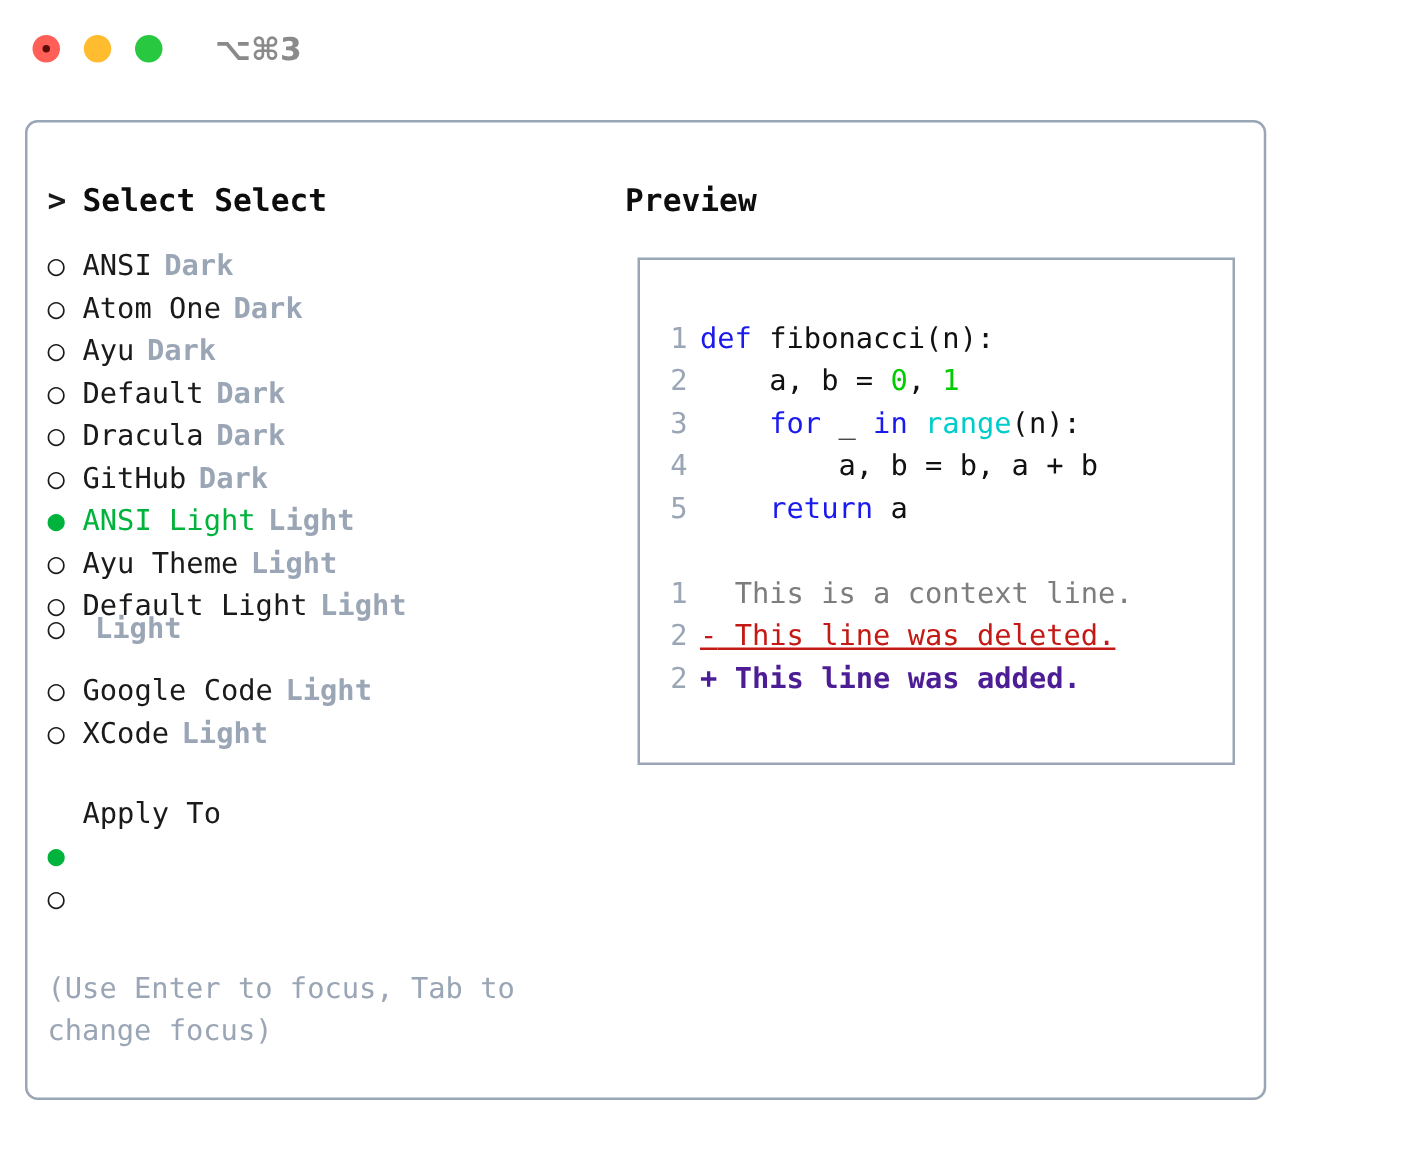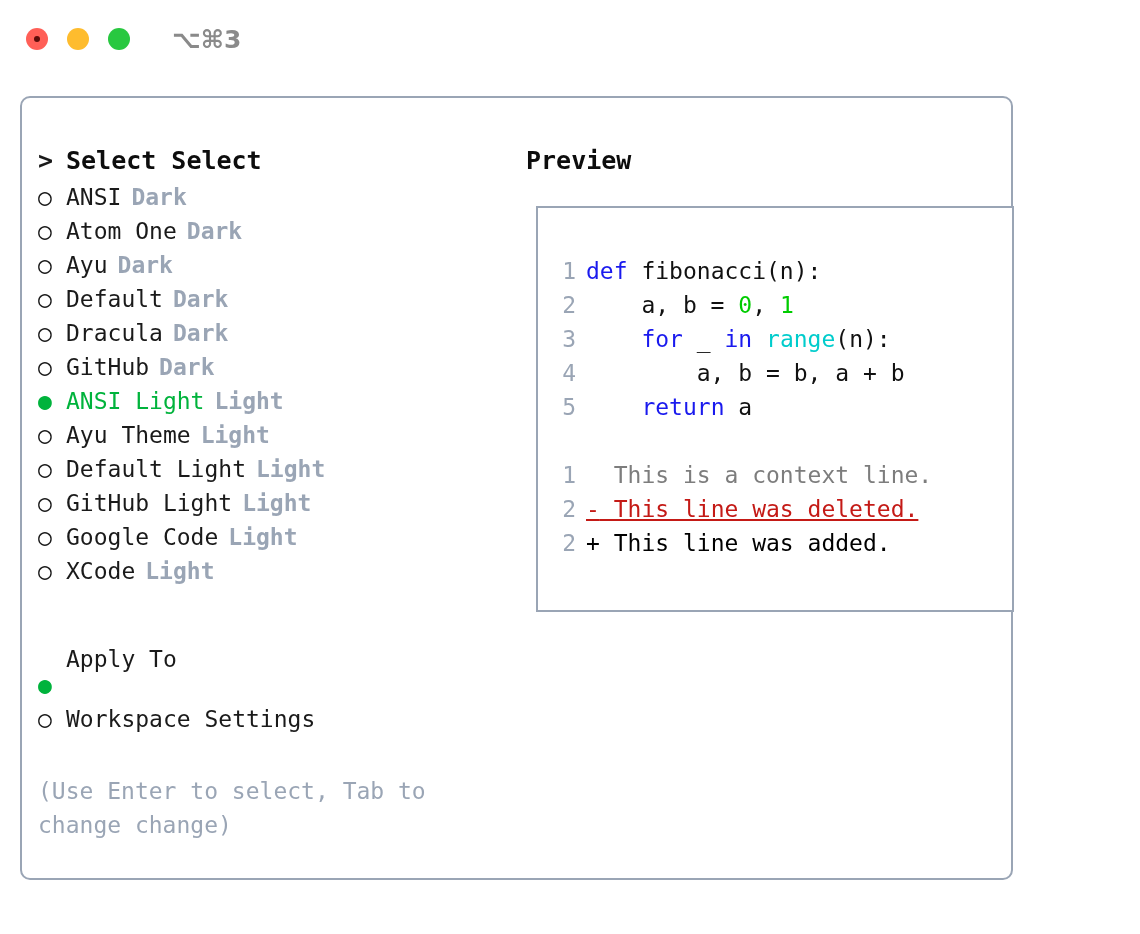--- a/index.html
+++ b/index.html
@@ -67,62 +67,62 @@
   }
 
   
   .col-left {
     position: absolute;
     left: 16px; top: 48px;
     width: 440px;
   }
   .col-right {
     position: absolute;
-    left: 504px; top: 48px;
+    left: 478px; top: 48px;
     width: 500px;
   }
 
   
   .row {
     display: flex;
     align-items: baseline;
     height: 34px;
     font-size: 23px;
     white-space: pre;
     font-family: "DejaVu Sans Mono", "Liberation Mono", monospace;
   }
   .marker {
     display: inline-block;
     width: 28px;
     flex: 0 0 28px;
     color: #1a1a1a;
   }
   .marker.sel { color: #00b33c; }
-  .label { color: #1a1a1a; }
+  .label { color: #1a1a1a; margin-top: 16px; }
   .label.sel { color: #00b33c; }
   .kind {
     color: #9aa5b5;
     margin-left: 10px;
     font-weight: bold;
   }
 
   .heading {
     display: flex;
     align-items: baseline;
     height: 38px;
     font-size: 25px;
     font-weight: bold;
     color: #0d0d0d;
     white-space: pre;
   }
   .heading .marker { width: 28px; flex: 0 0 28px; font-weight: bold; }
 
   .section-title {
     display: flex;
-    align-items: flex-end;
+    align-items: flex-start;
     height: 34px;
     font-size: 23px;
     color: #1a1a1a;
     white-space: pre;
   }
   .section-title .marker { width: 28px; flex: 0 0 28px; }
 
   .spacer-lg { height: 46px; }
   .spacer-md { height: 34px; }
 
@@ -171,21 +171,21 @@
   .ctext { white-space: pre; }
 
   .tok-kw   { color: #1a1aee; }
   .tok-fn   { color: #00cccc; }
   .tok-num  { color: #00cc00; }
   .tok-pln  { color: #111111; }
 
   .diff-gap { height: 34px; }
   .d-ctx { color: #7d7d7d; }
   .d-del { color: #c41a16; text-decoration: underline; }
-  .d-add { color: #000000; }
+  .d-add { color: #4c1d95; font-weight: bold; }
 </style>
 </head>
 <body>
 
 <div id="screen">
 
   <div class="titlebar">
     <div class="lights">
       <span class="light close"></span>
       <span class="light min"></span>
@@ -206,40 +206,40 @@
       <div id="theme-list">
           <div class="row"><span class="marker">○</span><span class="label">ANSI</span><span class="kind">Dark</span></div>
           <div class="row"><span class="marker">○</span><span class="label">Atom One</span><span class="kind">Dark</span></div>
           <div class="row"><span class="marker">○</span><span class="label">Ayu</span><span class="kind">Dark</span></div>
           <div class="row"><span class="marker">○</span><span class="label">Default</span><span class="kind">Dark</span></div>
           <div class="row"><span class="marker">○</span><span class="label">Dracula</span><span class="kind">Dark</span></div>
           <div class="row"><span class="marker">○</span><span class="label">GitHub</span><span class="kind">Dark</span></div>
           <div class="row"><span class="marker sel">●</span><span class="label sel">ANSI Light</span><span class="kind">Light</span></div>
           <div class="row"><span class="marker">○</span><span class="label">Ayu Theme</span><span class="kind">Light</span></div>
           <div class="row"><span class="marker">○</span><span class="label">Default Light</span><span class="kind">Light</span></div>
-          <div class="row"><span class="marker">○</span><span class="label">GitHub Light</span><span class="kind">Light</span></div>
+          <div class="row"><span class="marker">○</span><span class="kind">Light</span></div>
           <div class="row"><span class="marker">○</span><span class="label">Google Code</span><span class="kind">Light</span></div>
           <div class="row"><span class="marker">○</span><span class="label">XCode</span><span class="kind">Light</span></div>
         </div>
 
       <div class="spacer-lg"></div>
 
       <div class="section-title">
         <span class="marker"> </span>
         <span>Apply To</span>
       </div>
 
       <div id="apply-list">
           <div class="row"><span class="marker sel">●</span></div>
-          <div class="row"><span class="marker">○</span><span class="label">Workspace Settings</span></div>
+          <div class="row"><span class="marker">○</span></div>
         </div>
 
       <div class="spacer-md"></div>
 
-      <div class="hint">(Use Enter to select, Tab to change change)</div>
+      <div class="hint">(Use Enter to focus, Tab to change focus)</div>
     </div>
 
     <div class="col-right">
       <div class="preview-heading">Preview</div>
 
       <div class="preview-box">
         <div class="code" id="code-block"><div class="cline"><span class="lnum">1</span><span class="ctext"><span class="tok-kw">def </span><span class="tok-pln">fibonacci(n):</span></span></div><div class="cline"><span class="lnum">2</span><span class="ctext"><span class="tok-pln">    a, b = </span><span class="tok-num">0</span><span class="tok-pln">, </span><span class="tok-num">1</span></span></div><div class="cline"><span class="lnum">3</span><span class="ctext"><span class="tok-pln">    </span><span class="tok-kw">for</span><span class="tok-pln"> _ </span><span class="tok-kw">in</span><span class="tok-pln"> </span><span class="tok-fn">range</span><span class="tok-pln">(n):</span></span></div><div class="cline"><span class="lnum">4</span><span class="ctext"><span class="tok-pln">        a, b = b, a + b</span></span></div><div class="cline"><span class="lnum">5</span><span class="ctext"><span class="tok-pln">    </span><span class="tok-kw">return</span><span class="tok-pln"> a</span></span></div><div class="diff-gap"></div><div class="cline"><span class="lnum">1</span><span class="ctext d-ctx"><span> </span><span> This is a context line.</span></span></div><div class="cline"><span class="lnum">2</span><span class="ctext d-del"><span>-</span><span> This line was deleted.</span></span></div><div class="cline"><span class="lnum">2</span><span class="ctext d-add"><span>+</span><span> This line was added.</span></span></div></div>
       </div>
     </div>
 

